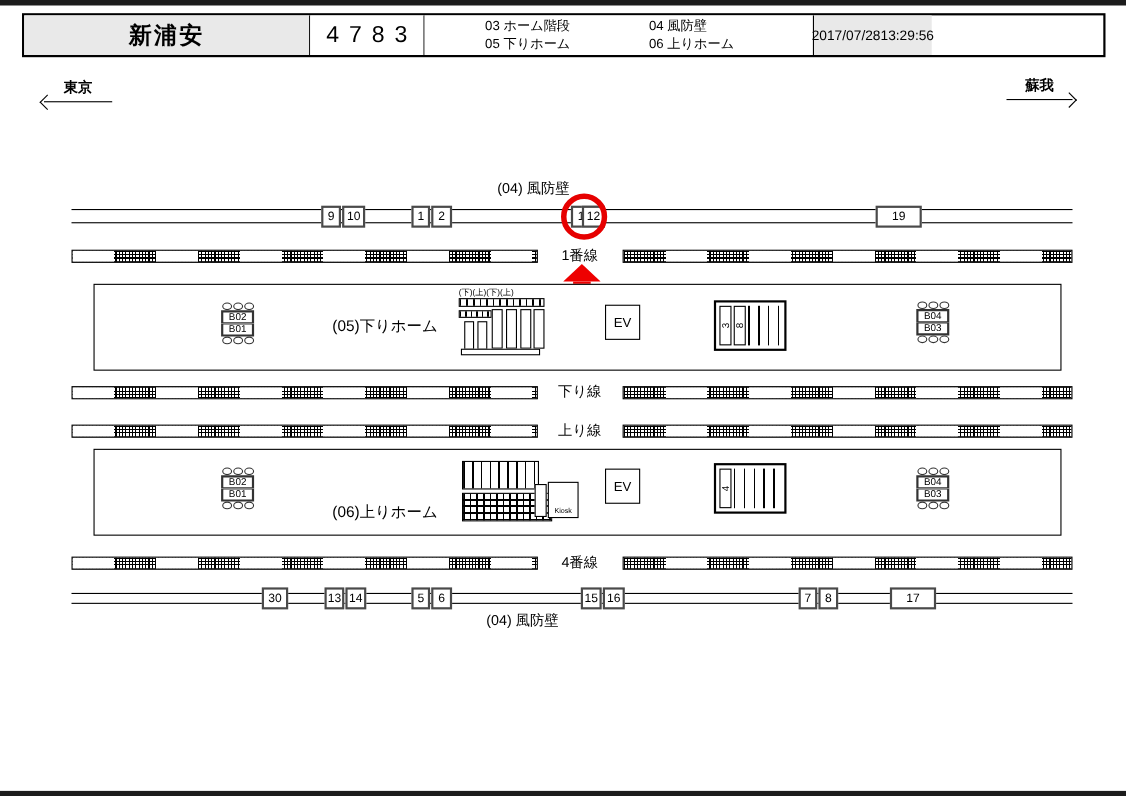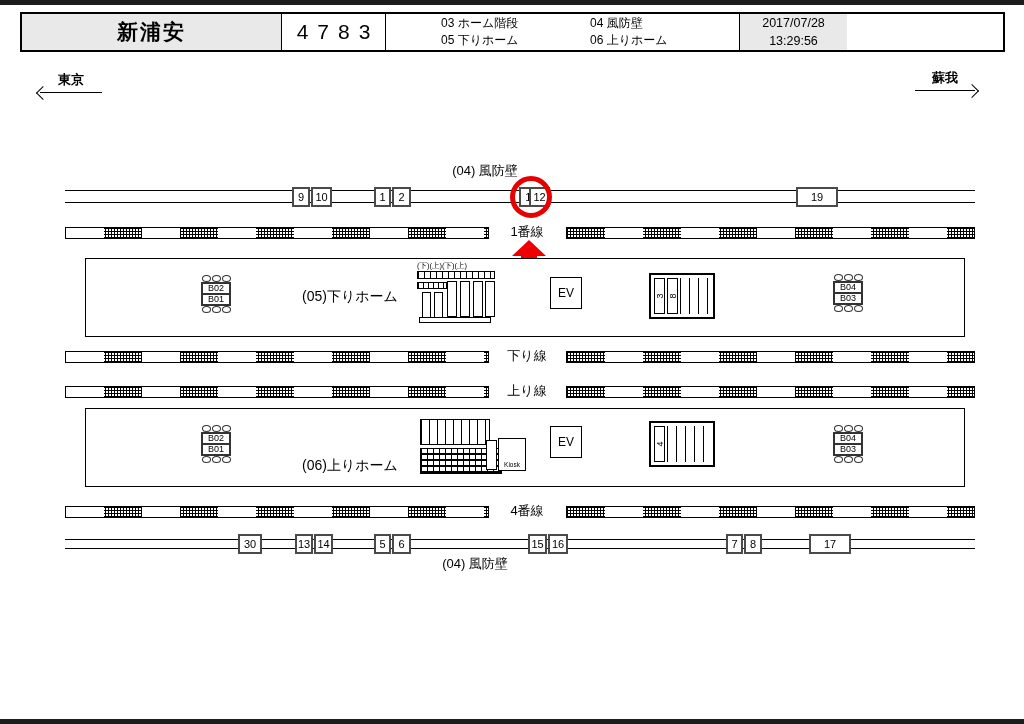--- a/index.html
+++ b/index.html
@@ -13,21 +13,21 @@
   .hdr-cell{box-sizing:border-box;border-right:1.5px solid #000;height:100%;}
   .hdr-file{width:160px;background:#b0b0b0;position:relative;}
   .hdr-file .flabel{position:absolute;left:3px;top:2px;font-size:7px;}
   .hdr-file .fname{position:absolute;left:0;right:0;bottom:4px;text-align:center;font-size:10.5px;}
   .hdr-station{width:260px;background:#e9e9e9;display:flex;align-items:center;justify-content:center;
                font-size:21px;font-weight:bold;letter-spacing:2px;}
   .hdr-code{width:104px;background:#fff;display:flex;align-items:center;justify-content:center;
             font-size:21px;letter-spacing:9px;padding-left:9px;}
   .hdr-legend{width:354px;background:#fff;display:grid;grid-template-columns:1fr 1fr;
               align-content:center;font-size:12px;line-height:17px;padding-left:55px;}
-  .hdr-dt{width:107px;border-right:none;background:#e9e9e9;display:flex;flex-direction:column;
+  .hdr-dt{width:107px;border-right:none;background:#e9e9e9;display:flex;flex-direction:row;
           align-items:center;justify-content:center;font-size:12.5px;line-height:18px;}
 
   
   .dir{position:absolute;font-size:13px;font-weight:bold;text-align:center;padding-bottom:3px;
        border-bottom:1.5px solid #000;}
   .dir-left{left:40px;top:71px;width:62px;}
   .dir-left::before{content:'';position:absolute;left:-2px;bottom:-6px;width:9px;height:9px;
        border-left:1.5px solid #000;border-bottom:1.5px solid #000;transform:rotate(45deg);}
   .dir-right{left:915px;top:69px;width:60px;}
   .dir-right::after{content:'';position:absolute;right:-2px;bottom:-6px;width:9px;height:9px;

